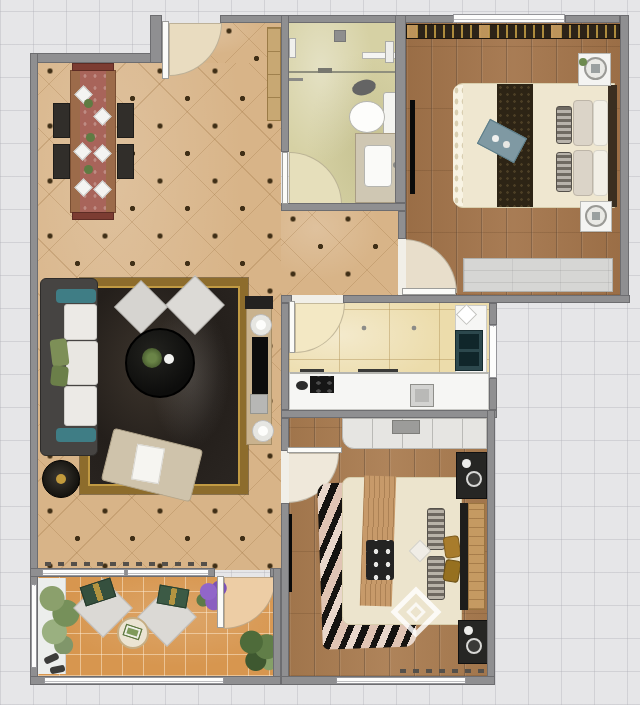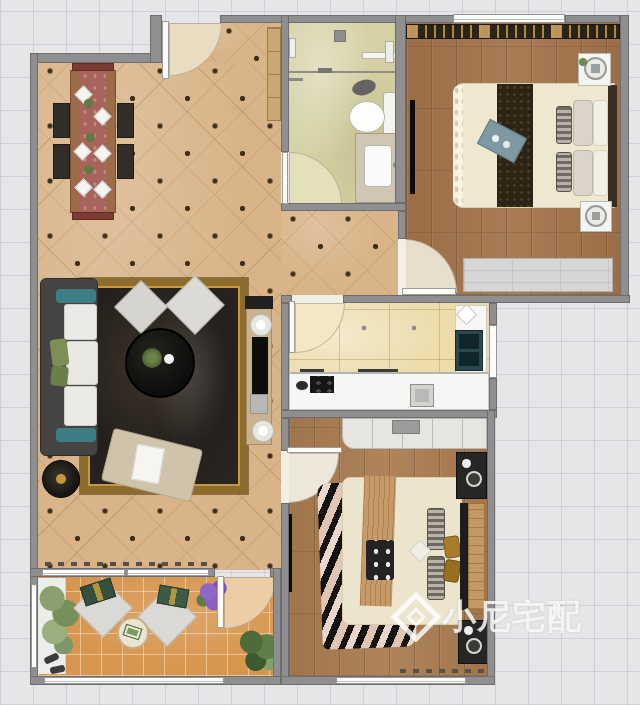--- a/index.html
+++ b/index.html
@@ -264,16 +264,15 @@
   <div class="a th" style="left:281px;top:451px;width:8px;height:52px;"></div>
   <div class="a leaf" style="left:162px;top:21px;width:7px;height:58px;"></div>
   <div class="a leaf" style="left:282px;top:152px;width:6px;height:52px;"></div>
   <div class="a leaf" style="left:402px;top:288px;width:54px;height:7px;"></div>
   <div class="a leaf" style="left:289px;top:301px;width:6px;height:52px;"></div>
   <div class="a leaf" style="left:287px;top:447px;width:55px;height:6px;"></div>
   <div class="a leaf" style="left:217px;top:576px;width:7px;height:52px;"></div>
 
   <div class="a" id="watermark" style="left:398px;top:594px;">
     <span id="wm-logo"></span>
-    <span>小尼宅配</span>
   </div>
 
 </div>
 
 </body></html>

